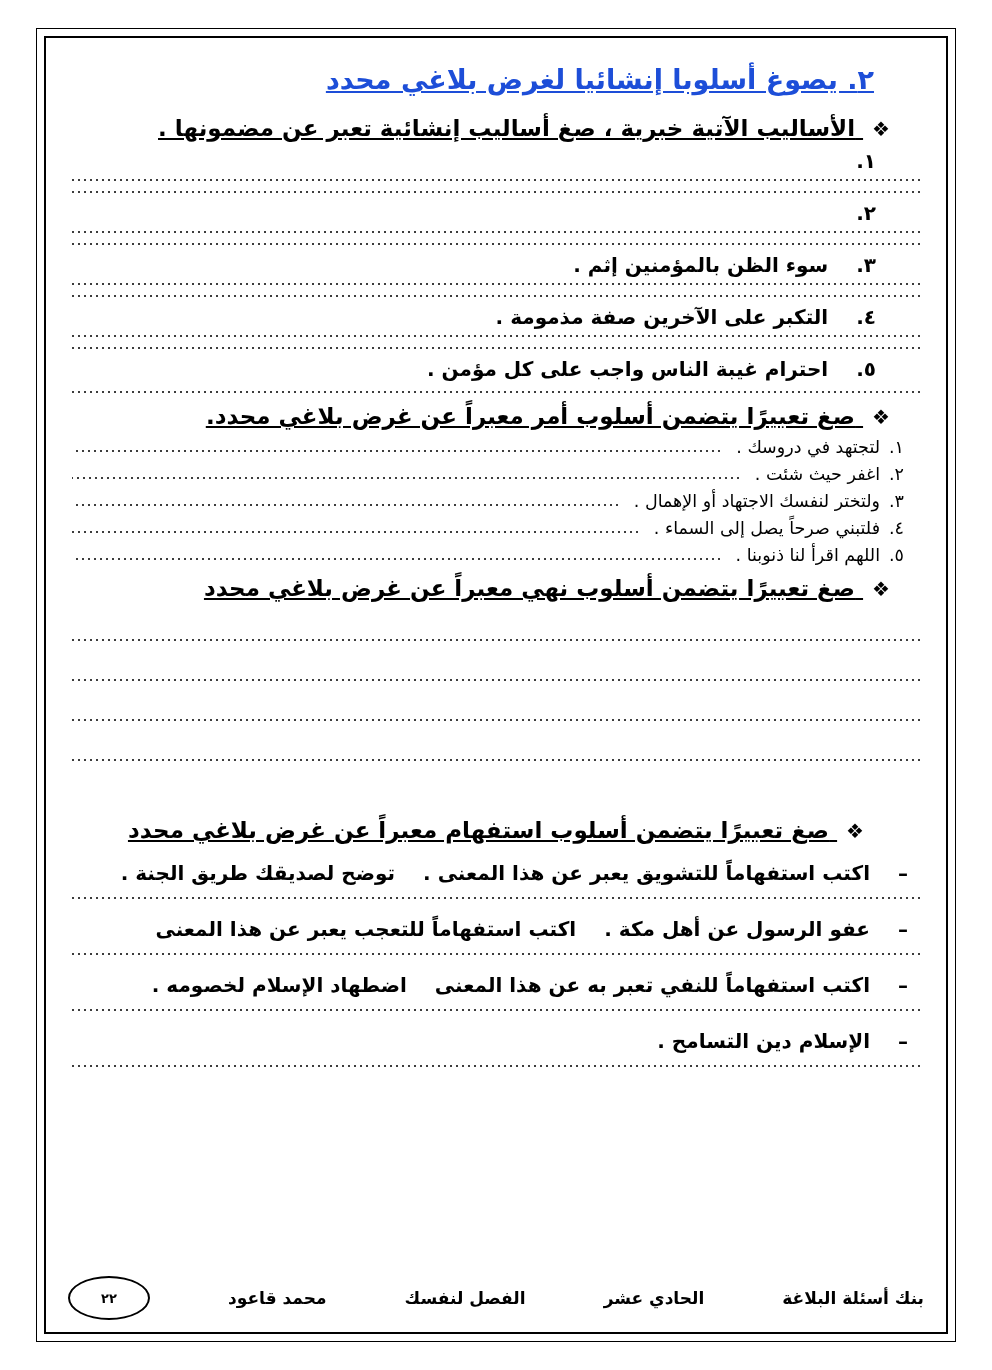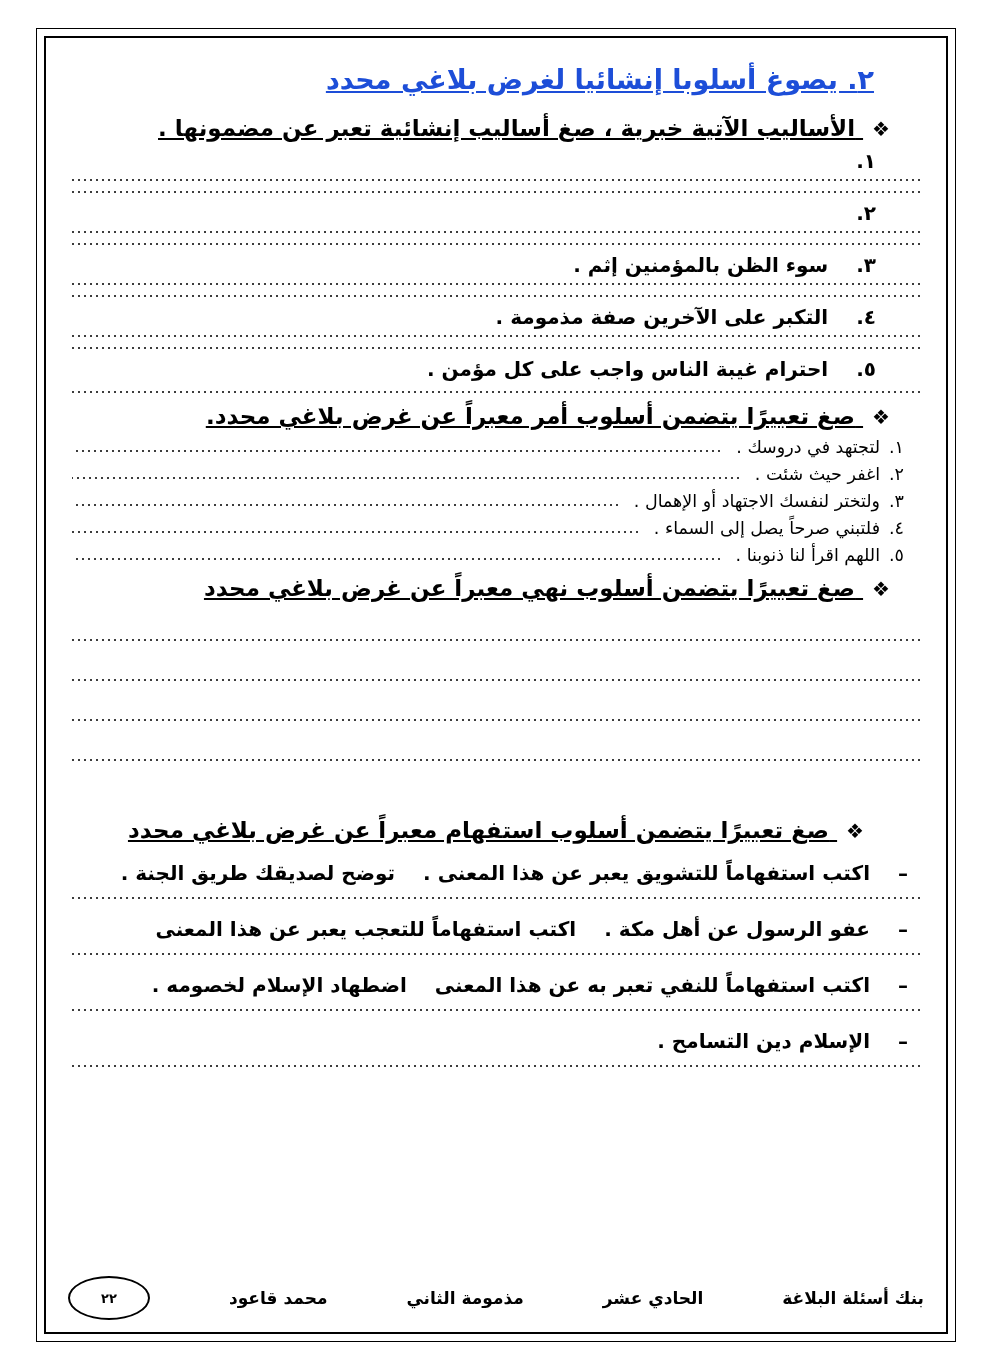--- a/index.html
+++ b/index.html
@@ -208,21 +208,21 @@
       <div class="q4-row">
         <span>–</span>
         <span>الإسلام دين التسامح .</span>
       </div>
       <div class="dots q4-line"></div>
     </section>
 
     <div class="footer">
       <span>بنك أسئلة البلاغة</span>
       <span>الحادي عشر</span>
-      <span>مذمومة الثاني</span>
+      <span>الفصل لنفسك</span>
       <span>محمد قاعود</span>
       <span class="page-oval">
         <span>٢٢</span>
       </span>
     </div>
 
   </div>
 </div>
 
 </body></html>

